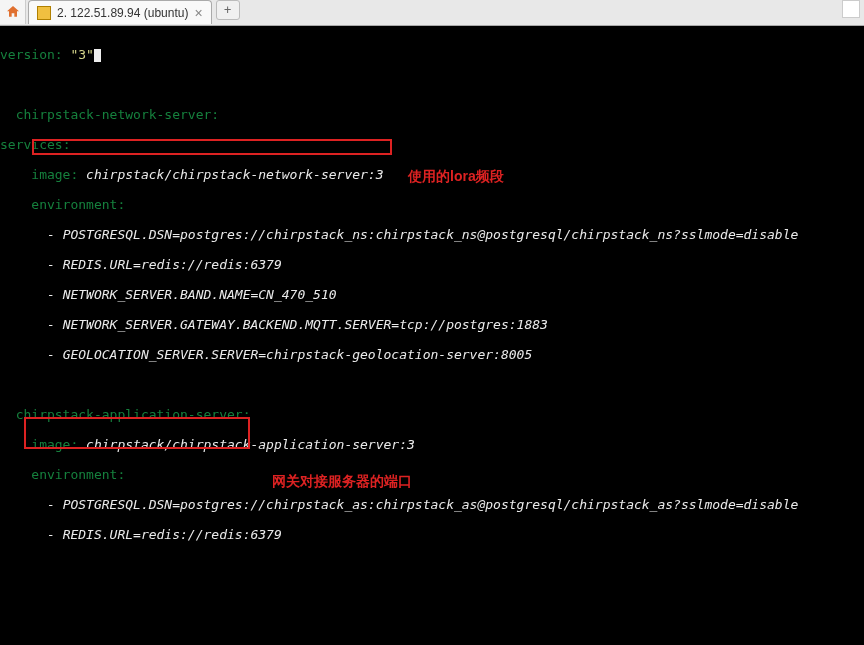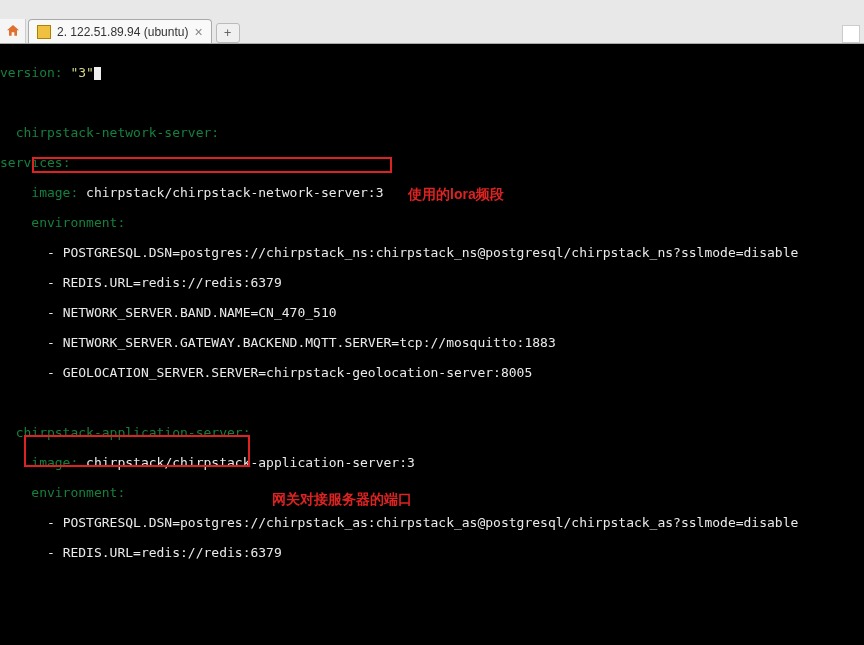--- a/index.html
+++ b/index.html
@@ -1,30 +1,30 @@
 <!DOCTYPE html>
 <html><head>
 <meta charset="utf-8">
 <style>
   * { margin: 0; padding: 0; box-sizing: border-box; }
   body { font-family: "Consolas", "Monaco", monospace; font-size: 13px; background: #000; color: #fff; width: 864px; height: 645px; overflow: hidden; position: relative; }
-  .tabbar { background: #e8e8e8; height: 44px; display: flex; align-items: flex-end; border-bottom: 1px solid #aaa; }
+  .tabbar { background: #e8e8e8; height: 26px; display: flex; align-items: flex-start; border-bottom: 1px solid #aaa; }
   .home-icon { width: 26px; height: 24px; display:flex; align-items:center; justify-content:center; background:#f5f5f5; border-right:1px solid #ccc; }
   .home-icon svg { width:16px; height:16px; }
   .tab { display:flex; align-items:center; height:24px; background:#f9f9f9; border:1px solid #aaa; border-bottom:none; border-top-left-radius:4px; border-top-right-radius:4px; padding:0 8px; margin-left:2px; font-family: Tahoma, sans-serif; font-size:12px; color:#333; gap:6px; }
   .tab-icon { width:14px; height:14px; background:#f0c040; border:1px solid #b08000; display:inline-block; }
   .tab-close { color:#888; font-size:14px; cursor:pointer; }
   .new-tab { width:24px; height:20px; margin-left:4px; background:#f0f0f0; border:1px solid #bbb; border-radius:3px; display:flex; align-items:center; justify-content:center; color:#666; font-size:12px; }
   .tabbar-right { margin-left:auto; display:flex; align-items:center; gap:4px; padding-right:4px; }
   .tabbar-right .btn { width:18px; height:18px; border:1px solid #ccc; background:#fff; font-size:10px; display:flex; align-items:center; justify-content:center; }
 
   .editor { padding: 6px 0 0 0; line-height: 15px; white-space: pre; position:relative; }
   .line { display:block; }
   .k-blue { color: #15803d; }
-  .k-white { color: #eaeaea; }
+  .k-white { color: #eaeaea; font-style: italic; }
   .k-yellow { color: #d6d68a; }
   .underline { text-decoration: underline; }
   .cursor { display:inline-block; width:7px; height:13px; background:#eee; vertical-align:middle; }
 
   .annot-box { position:absolute; border:2px solid #d22; pointer-events:none; }
   .annot-text { position:absolute; color:#d22; font-family: "SimSun","Arial",sans-serif; font-size:14px; font-weight:bold;margin-top:32px; }
 </style>
 </head>
 <body>
 
@@ -50,21 +50,21 @@
 <div class="editor">
 <span class="line"><span class="k-blue">version</span><span class="k-blue">:</span> <span class="k-yellow">"3"</span><span class="cursor"></span></span>
 <span class="line"> </span>
 <span class="line">  <span class="k-blue">chirpstack-network-server</span><span class="k-blue">:</span></span>
 <span class="line"><span class="k-blue">services</span><span class="k-blue">:</span></span>
 <span class="line">    <span class="k-blue">image</span><span class="k-blue">:</span> <span class="k-white">chirpstack/chirpstack-network-server:3</span></span>
 <span class="line">    <span class="k-blue">environment</span><span class="k-blue">:</span></span>
 <span class="line">      <span class="k-white">- </span><span class="k-white">POSTGRESQL.DSN=postgres://chirpstack_ns:chirpstack_ns@postgresql/chirpstack_ns?sslmode=disable</span></span>
 <span class="line">      <span class="k-white">- </span><span class="k-white">REDIS.URL=redis://redis:6379</span></span>
 <span class="line">      <span class="k-white">- </span><span class="k-white">NETWORK_SERVER.BAND.NAME=CN_470_510</span></span>
-<span class="line">      <span class="k-white">- </span><span class="k-white">NETWORK_SERVER.GATEWAY.BACKEND.MQTT.SERVER=tcp://mosquitto:1883</span></span>
+<span class="line">      <span class="k-white">- </span><span class="k-white">NETWORK_SERVER.GATEWAY.BACKEND.MQTT.SERVER=tcp://postgres:1883</span></span>
 <span class="line">      <span class="k-white">- </span><span class="k-white">GEOLOCATION_SERVER.SERVER=chirpstack-geolocation-server:8005</span></span>
 <span class="line"> </span>
 <span class="line">  <span class="k-blue">chirpstack-application-server</span><span class="k-blue">:</span></span>
 <span class="line">    <span class="k-blue">image</span><span class="k-blue">:</span> <span class="k-white">chirpstack/chirpstack-application-server:3</span></span>
 <span class="line">    <span class="k-blue">environment</span><span class="k-blue">:</span></span>
 <span class="line">      <span class="k-white">- </span><span class="k-white">POSTGRESQL.DSN=postgres://chirpstack_as:chirpstack_as@postgresql/chirpstack_as?sslmode=disable</span></span>
 <span class="line">      <span class="k-white">- </span><span class="k-white">REDIS.URL=redis://redis:6379</span></span>
 
 
 

